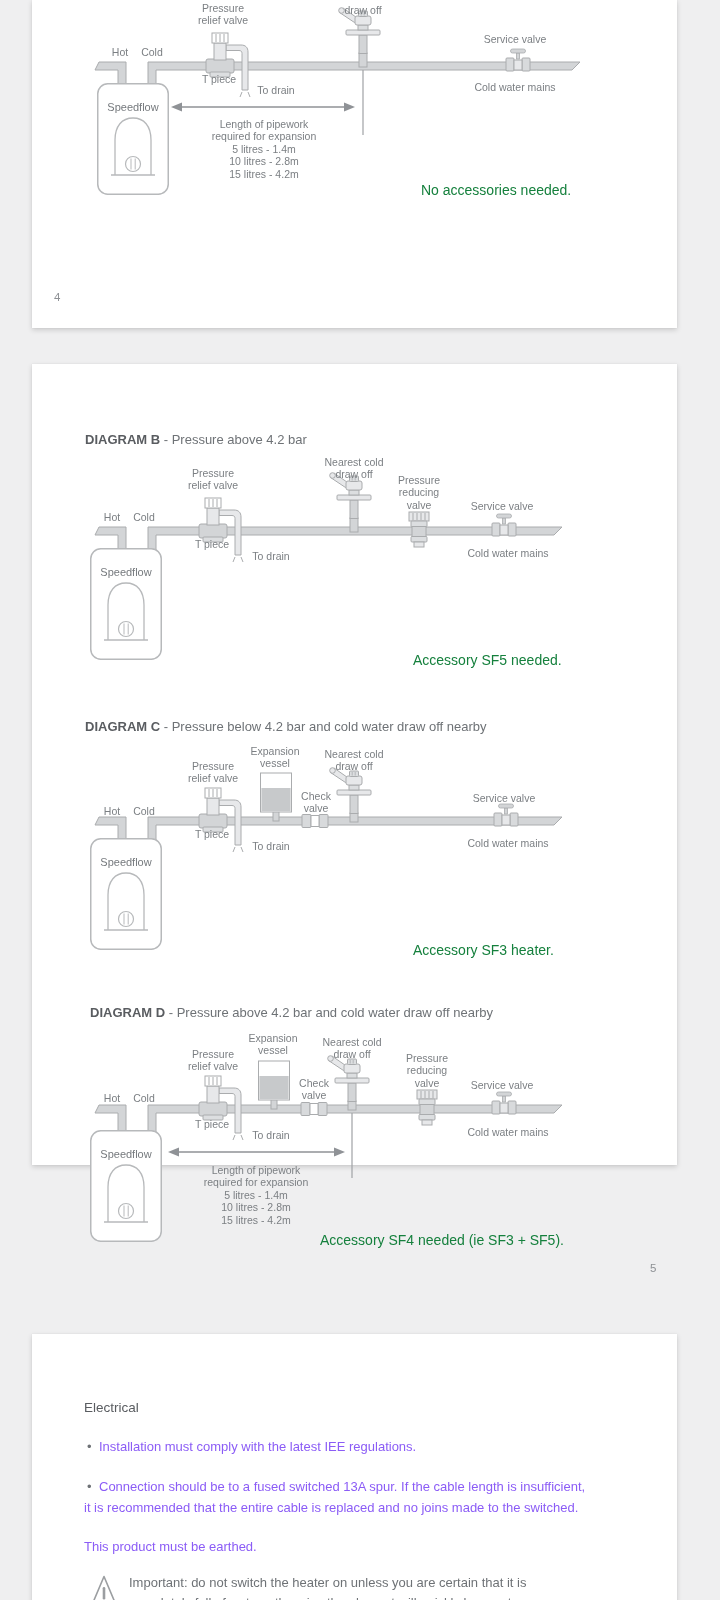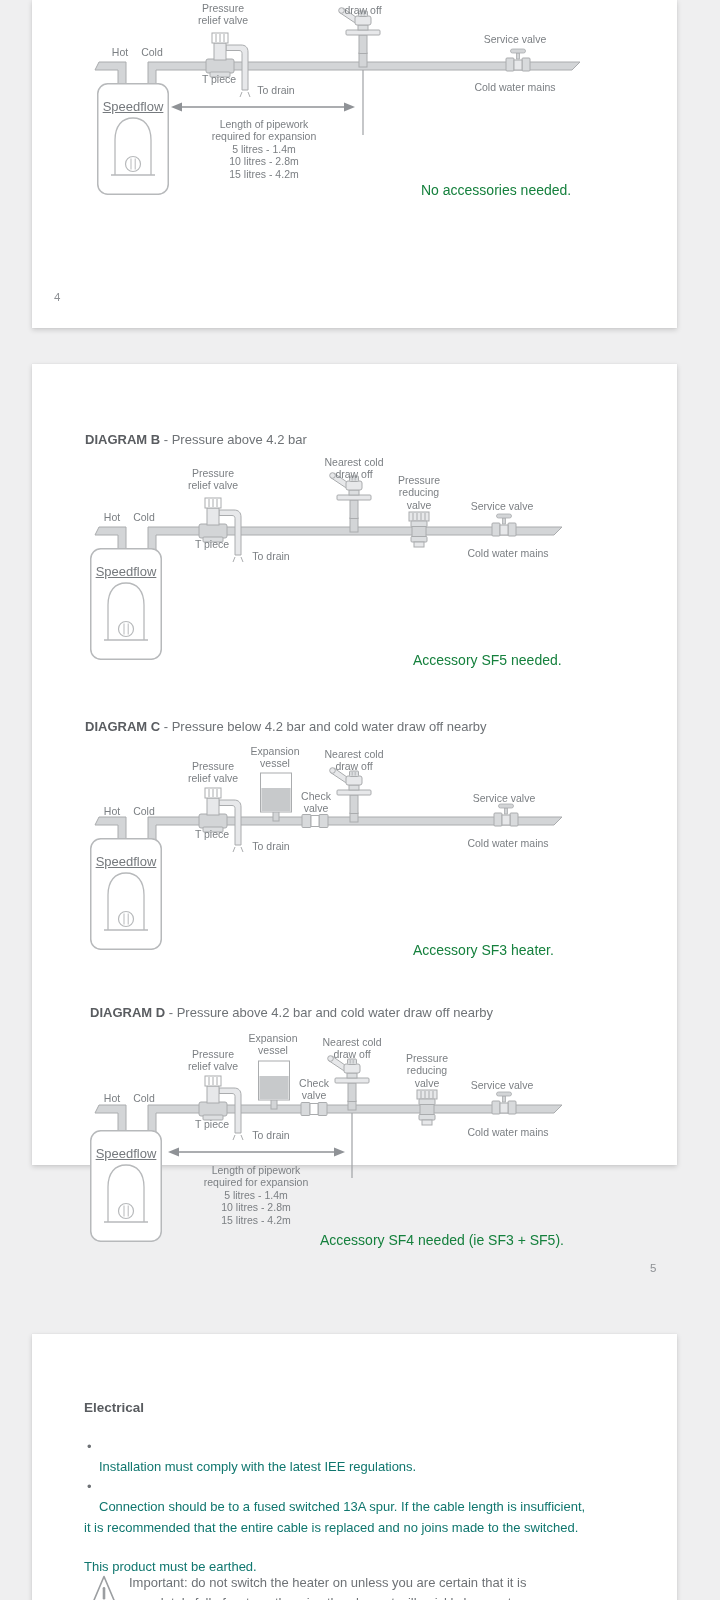--- a/index.html
+++ b/index.html
@@ -13,29 +13,29 @@
     box-shadow:0 2px 5px rgba(0,0,0,0.16), 0 0 1px rgba(0,0,0,0.08);
   }
   #page4{top:0;height:328px;}
   #page5{top:364px;height:801px;}
   #page6{top:1334px;height:400px;}
   svg.layer{position:absolute;left:0;top:0;display:block;}
   .lbl{
     position:absolute;font-size:10.5px;line-height:12.4px;color:#7b7f83;
     text-align:center;transform:translateX(-50%);white-space:pre-line;
   }
-  .speed{font-size:13px;color:#75797d;text-decoration:underline;}
+  .speed{font-size:11px;color:#75797d;}
   .note{position:absolute;font-size:14px;color:#15803d;white-space:nowrap;}
   .dtitle{position:absolute;font-size:13px;color:#6e7276;white-space:nowrap;}
   .dtitle b{color:#595c60;font-weight:bold;}
   .pagenum{position:absolute;font-size:11.5px;color:#8d9094;}
-  .body-line{position:absolute;font-size:13px;line-height:20px;color:#0f766e;white-space:nowrap;margin-top:20px;}
+  .body-line{position:absolute;font-size:13px;line-height:20px;color:#8b5cf6;white-space:nowrap;}
   .bullet-dot{position:absolute;font-size:13px;line-height:20px;color:#6e7276;}
   .imp{position:absolute;font-size:13px;line-height:20px;color:#6e7276;white-space:nowrap;}
-  .heading{position:absolute;font-size:13.5px;font-weight:bold;color:#595c60;}
+  .heading{position:absolute;font-size:13.5px;font-weight:normal;color:#595c60;}
 </style>
 </head>
 <body>
 
 <svg width="0" height="0" style="position:absolute" aria-hidden="true">
   <defs>
     <g id="unit">
       <rect x="0.75" y="0.75" width="70.5" height="110.5" rx="10" fill="#fff" stroke="#b7b9bb" stroke-width="1.5"></rect>
       <path d="M18,92 L18,57 C18,43 25,35 36,35 C47,35 54,43 54,57 L54,92" fill="none" stroke="#b7b9bb" stroke-width="1.3"></path>
       <line x1="14" y1="92" x2="58" y2="92" stroke="#b7b9bb" stroke-width="1.3"></line>

